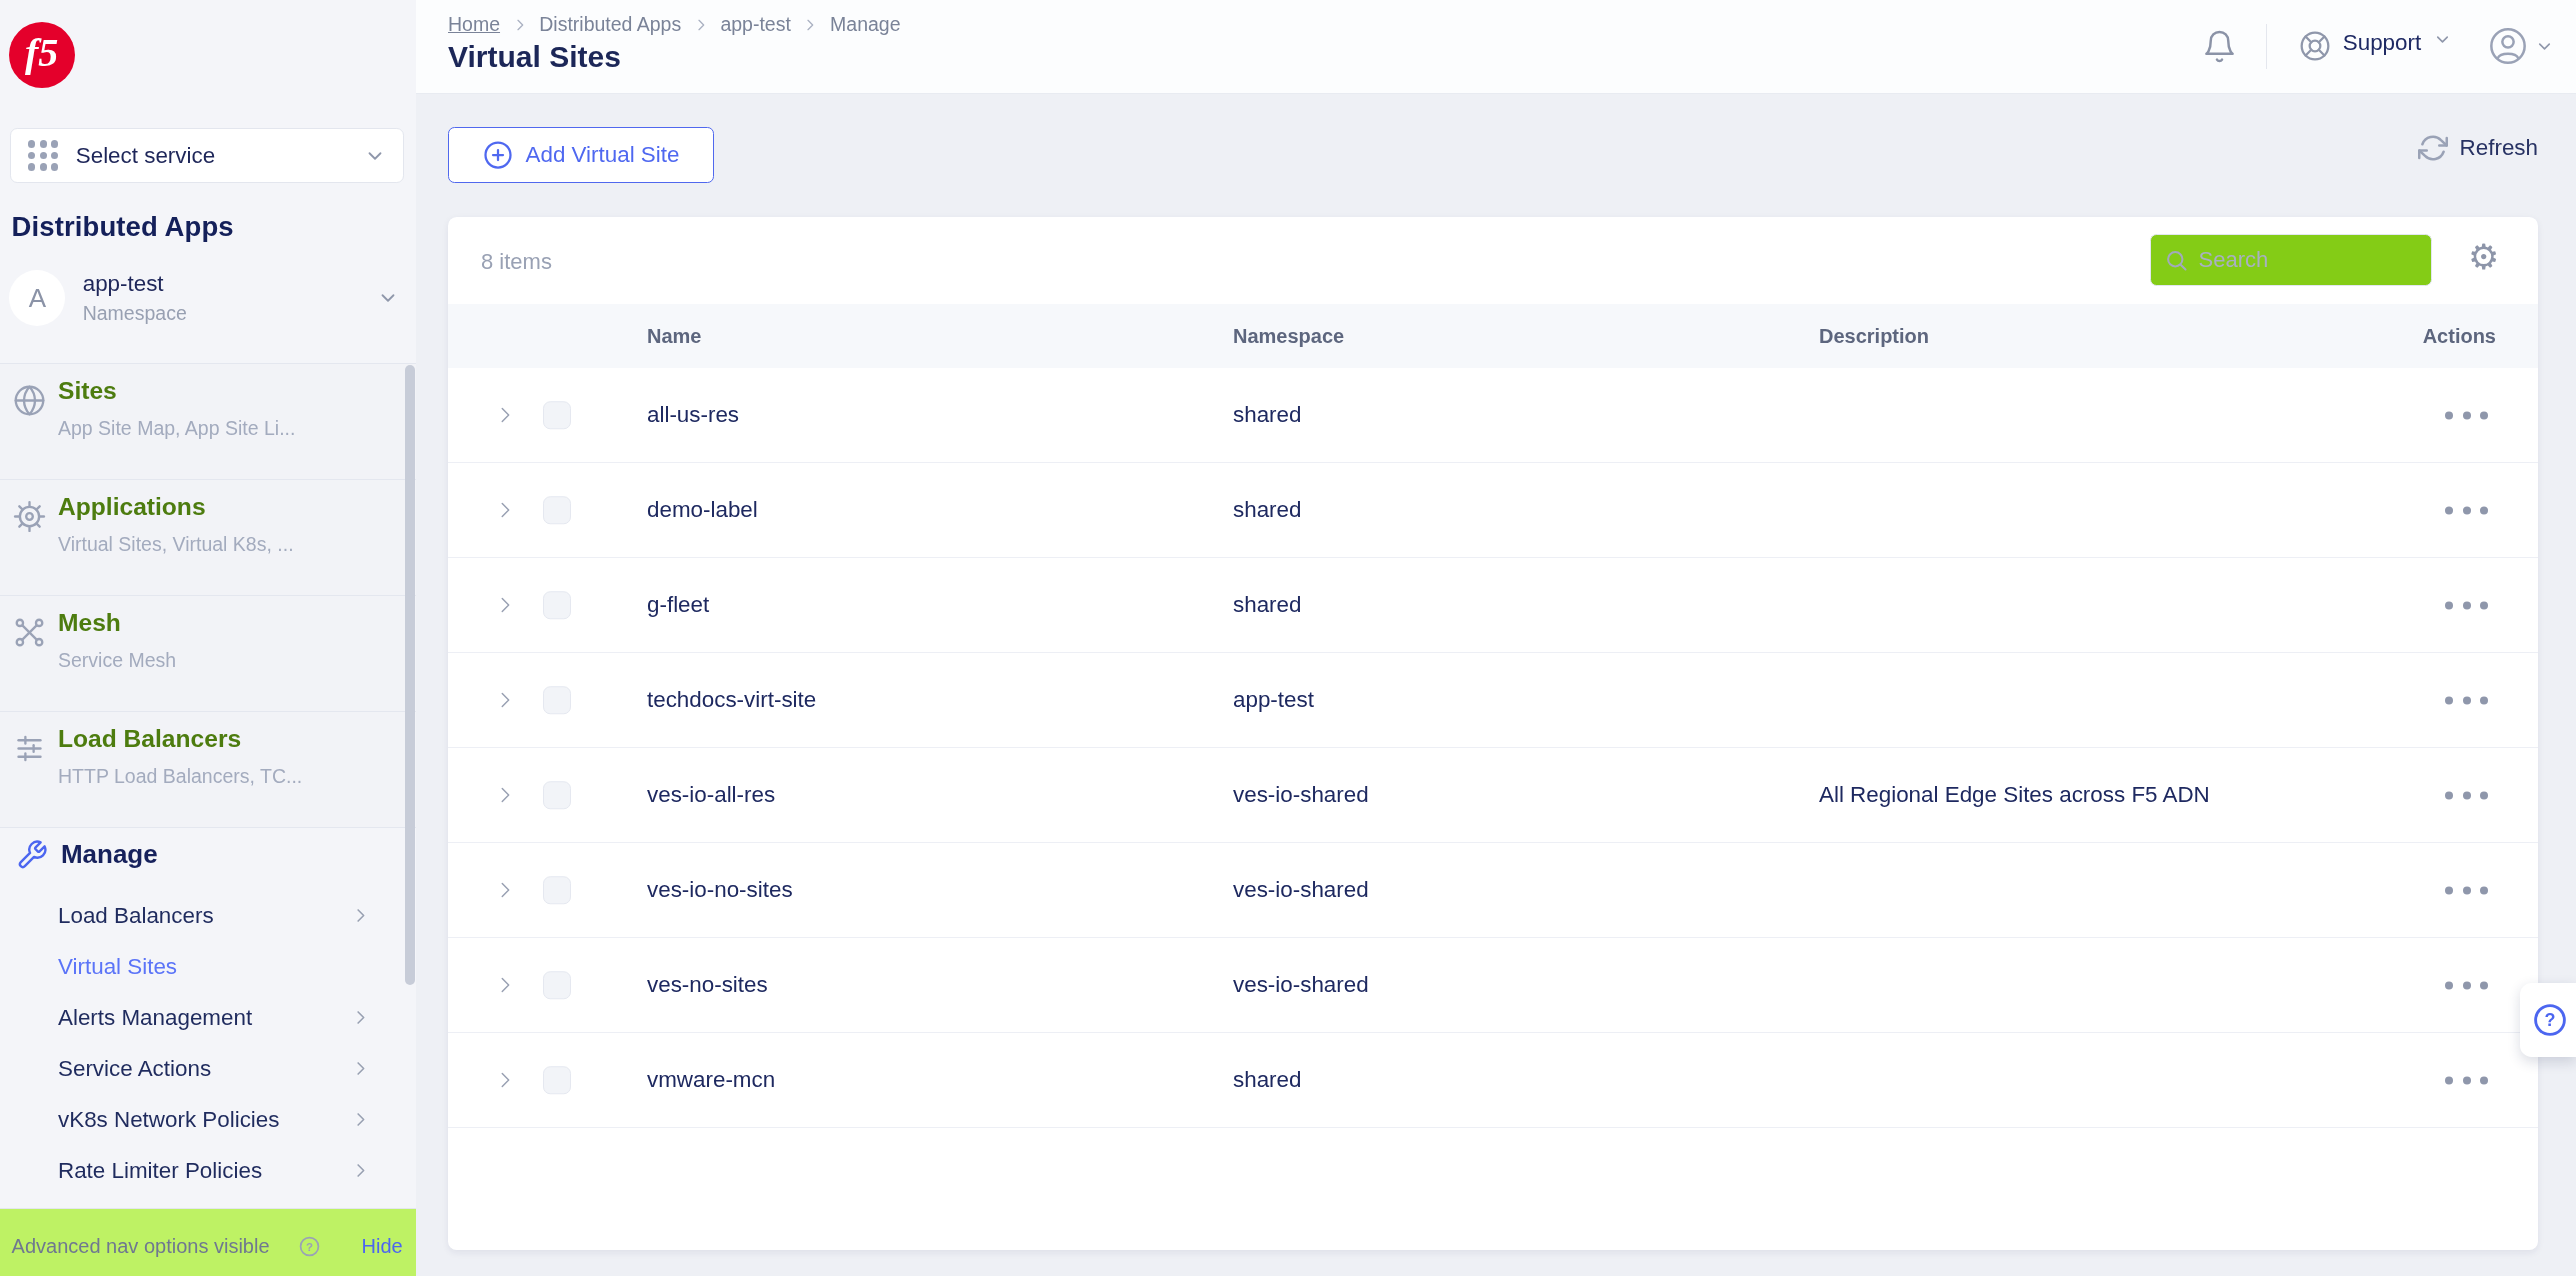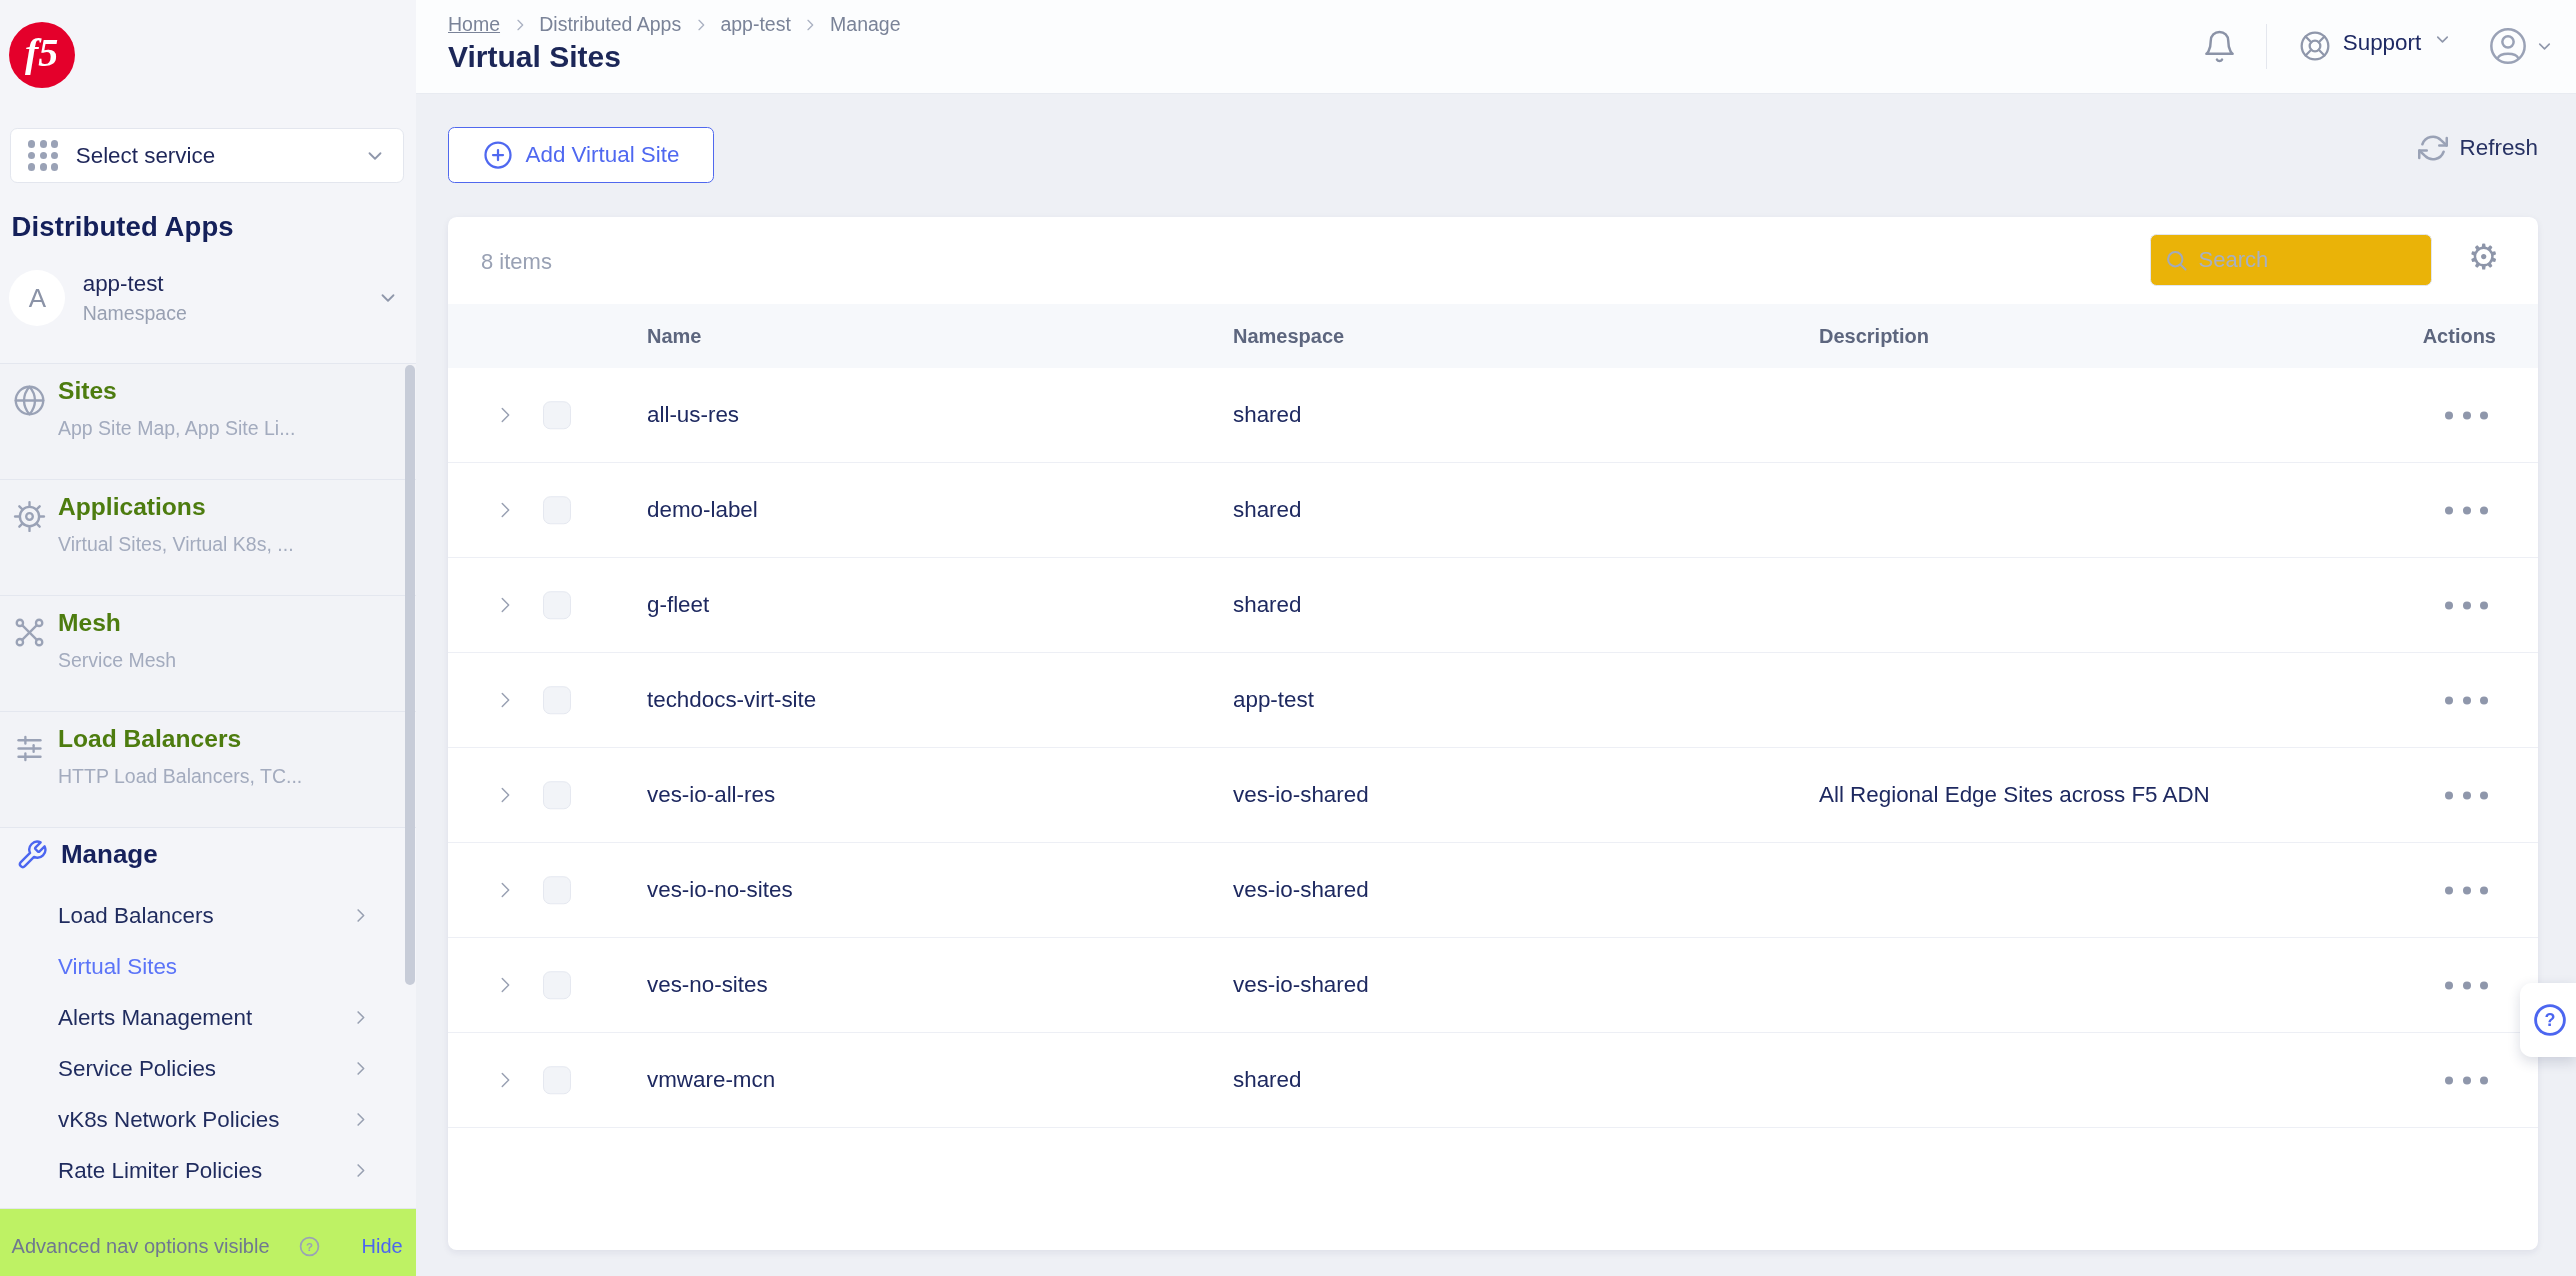--- a/index.html
+++ b/index.html
@@ -65,21 +65,21 @@
              border-radius:6.5px; display:flex; align-items:center; justify-content:center; gap:13px; cursor:pointer; }
   .add-btn span { font-size:22.4px; color:#4f68f0; }
   .refresh-btn { position:absolute; right:38px; top:133px; display:flex; align-items:center; gap:11.6px; cursor:pointer; background:none; border:none; }
   .refresh-label { font-size:22.4px; color:#273263; }
 
   .card { position:absolute; left:448px; top:217px; width:2090px; height:1033px; background:#fff; border-radius:8.7px;
           box-shadow:0 2.2px 7.2px rgba(25,35,80,.07); }
   .card-toolbar { position:relative; height:87px; }
   .items-count { position:absolute; left:33px; top:32px; font-size:22px; color:#99a1b4; }
   .search-box { position:absolute; left:1702px; top:17.3px; width:282px; height:52px; border:1.4px solid #e2e6f0; border-radius:6.5px;
-                background:#eab308; display:flex; align-items:center; padding:0 13px; gap:10px; }
+                background:#84cc16; display:flex; align-items:center; padding:0 13px; gap:10px; }
   .search-box input { border:none; outline:none; font-size:22px; color:#1e2659; width:202px; font-family:"Liberation Sans", sans-serif; background:transparent; }
   .search-box input::placeholder { color:#a8b0c2; }
   .gear-btn { position:absolute; left:2020px; top:23px; background:none; border:none; cursor:pointer;
               font-family:"DejaVu Sans", sans-serif; font-size:35px; color:#8d95a9; line-height:1; }
   .thead { position:relative; height:64px; background:#f6f8fb; font-size:20px; font-weight:700; color:#5d667e; }
   .th { position:absolute; top:50%; transform:translateY(-50%); }
   .th-name { left:199px; } .th-ns { left:785px; } .th-desc { left:1371px; }
   .th-actions { right:42px; }
   .trow { position:relative; height:95px; border-bottom:1.4px solid #edeff5; background:#fff; }
   .trow > * { position:absolute; top:50%; transform:translateY(-50%); }
@@ -229,21 +229,21 @@
     </li>
       <li class="subnav-item">
       <span class="subnav-label">Alerts Management</span>
       <span class="subnav-chev">
         <svg width="19" height="19" viewBox="0 0 24 24" fill="none" stroke="#98a0b2" stroke-width="2" stroke-linecap="round" stroke-linejoin="round">
             <polyline points="9 5 16 12 9 19"></polyline>
           </svg>
       </span>
     </li>
       <li class="subnav-item">
-      <span class="subnav-label">Service Policies</span>
+      <span class="subnav-label">Service Actions</span>
       <span class="subnav-chev">
         <svg width="19" height="19" viewBox="0 0 24 24" fill="none" stroke="#98a0b2" stroke-width="2" stroke-linecap="round" stroke-linejoin="round">
             <polyline points="9 5 16 12 9 19"></polyline>
           </svg>
       </span>
     </li>
       <li class="subnav-item">
       <span class="subnav-label">vK8s Network Policies</span>
       <span class="subnav-chev">
         <svg width="19" height="19" viewBox="0 0 24 24" fill="none" stroke="#98a0b2" stroke-width="2" stroke-linecap="round" stroke-linejoin="round">

